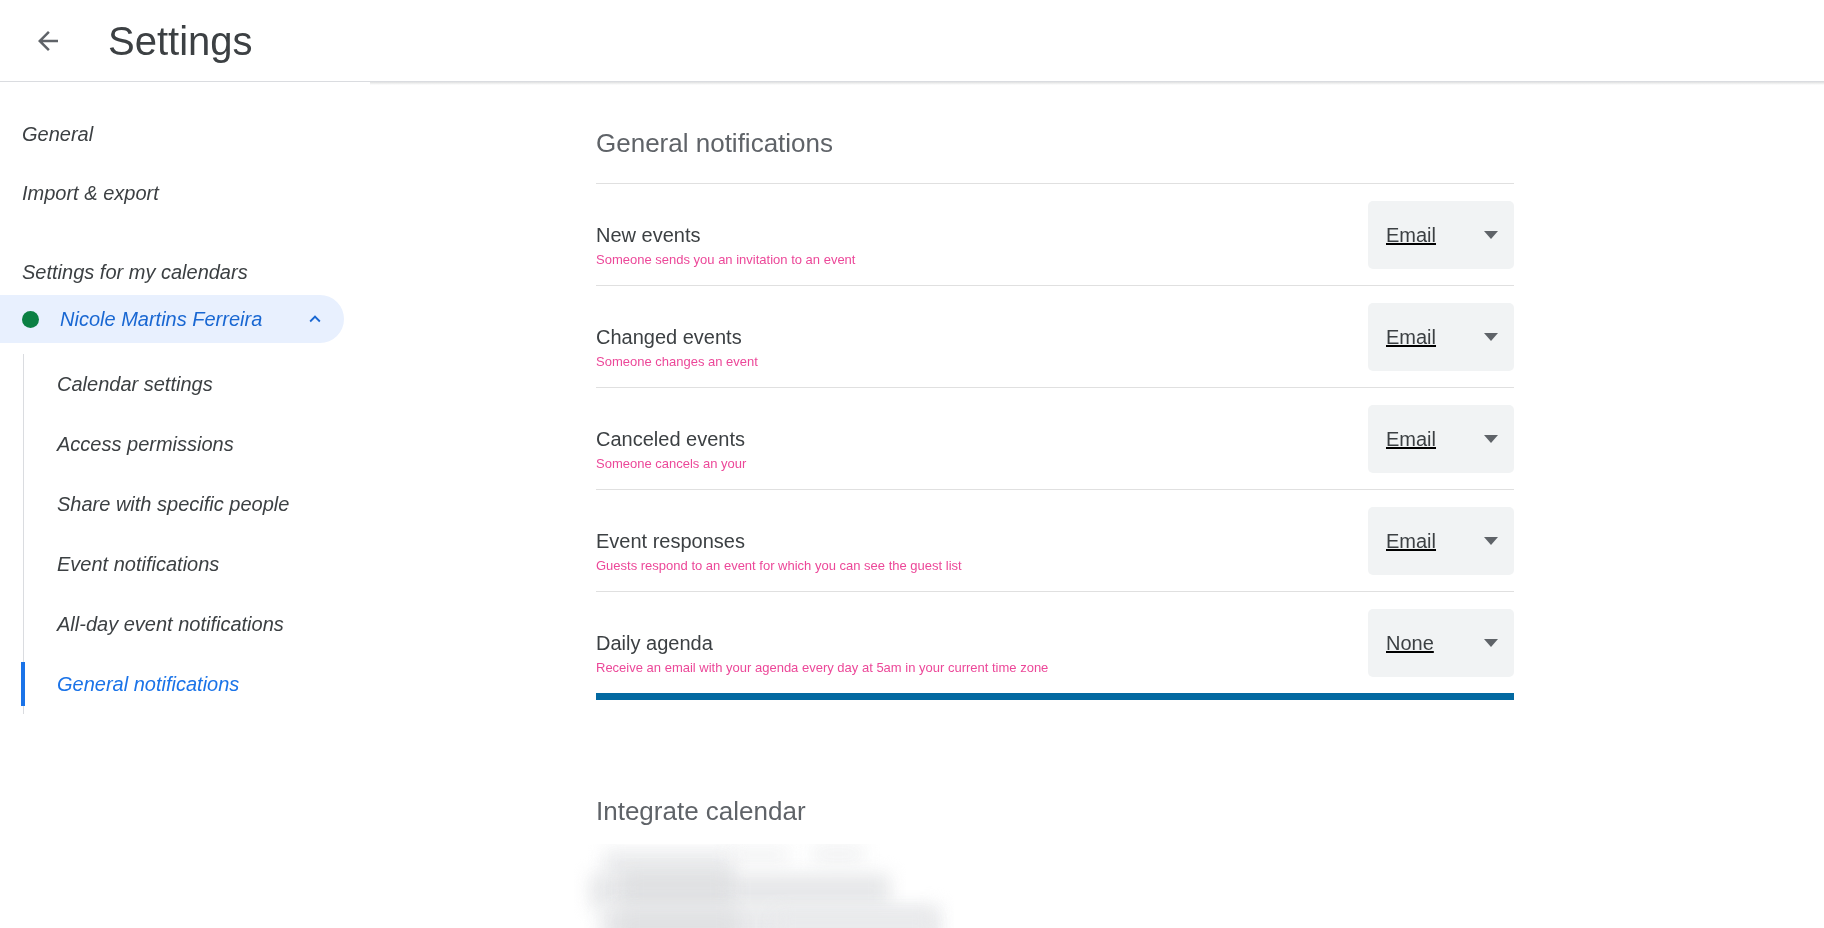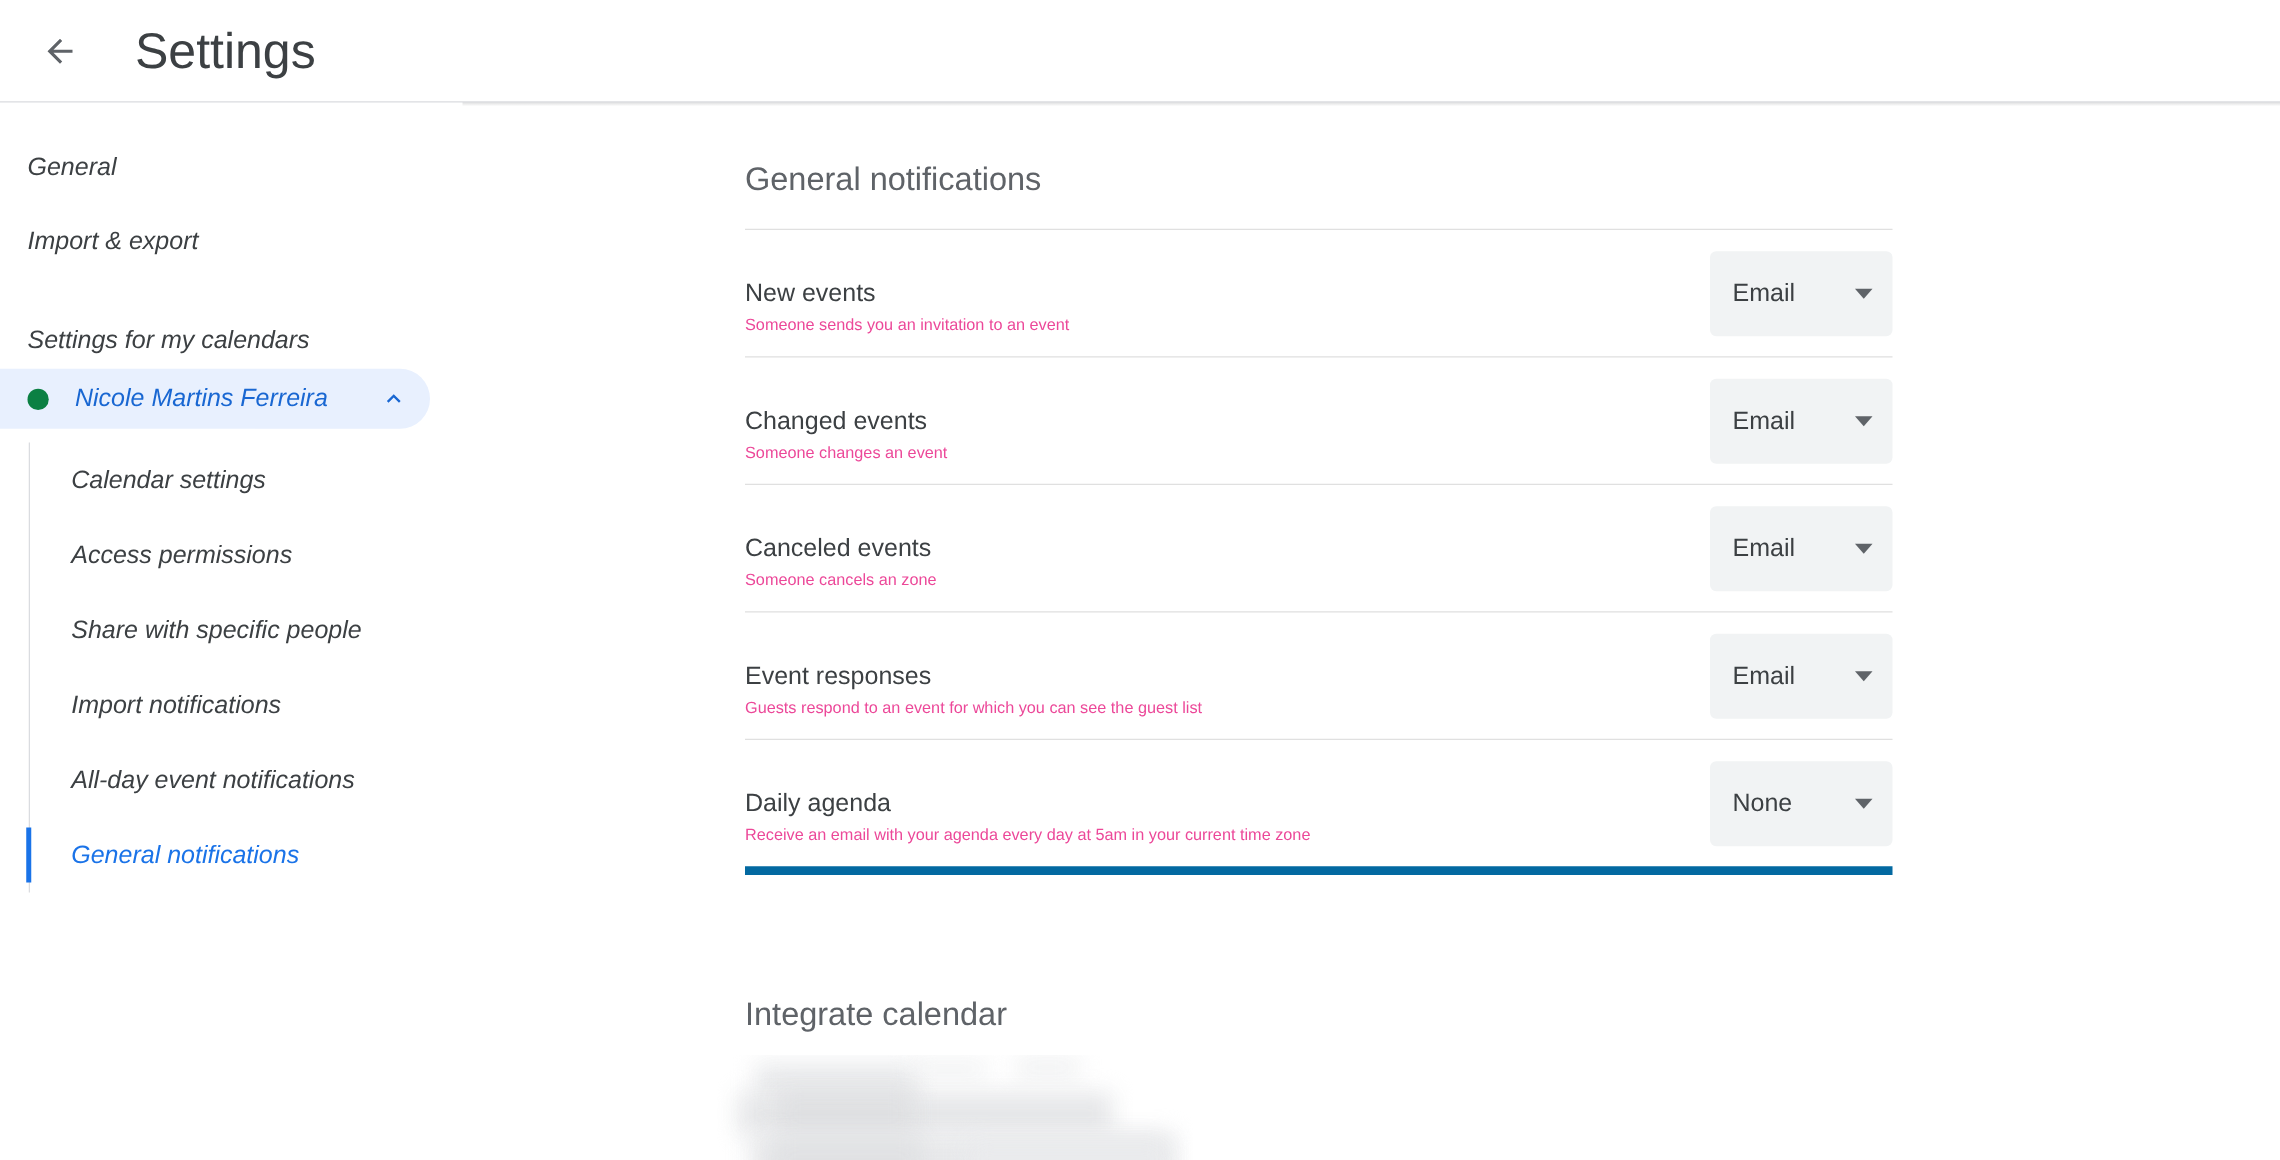--- a/index.html
+++ b/index.html
@@ -196,20 +196,21 @@
     width: 146px;
     height: 68px;
     background: #f1f3f4;
     border-radius: 5px;
     display: flex;
     align-items: center;
     justify-content: space-between;
     padding: 0 16px 0 18px;
     cursor: pointer;
     margin-right: 0;
+    text-decoration: underline;
   }
   .select-val {
     font-size: 20px;
     color: #3c4043;
     line-height: 1;
   }
   .caret {
     width: 0; height: 0;
     border-left: 7px solid transparent;
     border-right: 7px solid transparent;
@@ -284,21 +285,21 @@
         <div class="sub-item">
           <span>Calendar settings</span>
         </div>
         <div class="sub-item">
           <span>Access permissions</span>
         </div>
         <div class="sub-item">
           <span>Share with specific people</span>
         </div>
         <div class="sub-item">
-          <span>Import notifications</span>
+          <span>Event notifications</span>
         </div>
         <div class="sub-item">
           <span>All-day event notifications</span>
         </div>
         <div class="sub-item active">
           <span>General notifications</span>
         </div>
       </div>
     </div>
 
@@ -326,21 +327,21 @@
           </div>
           <div class="select">
             <span class="select-val">Email</span>
             <span class="caret"></span>
           </div>
         </div>
 
         <div class="notif-row">
           <div class="notif-text">
             <div class="notif-title">Canceled events</div>
-            <div class="notif-desc">Someone cancels an zone</div>
+            <div class="notif-desc">Someone cancels an your</div>
           </div>
           <div class="select">
             <span class="select-val">Email</span>
             <span class="caret"></span>
           </div>
         </div>
 
         <div class="notif-row">
           <div class="notif-text">
             <div class="notif-title">Event responses</div>

